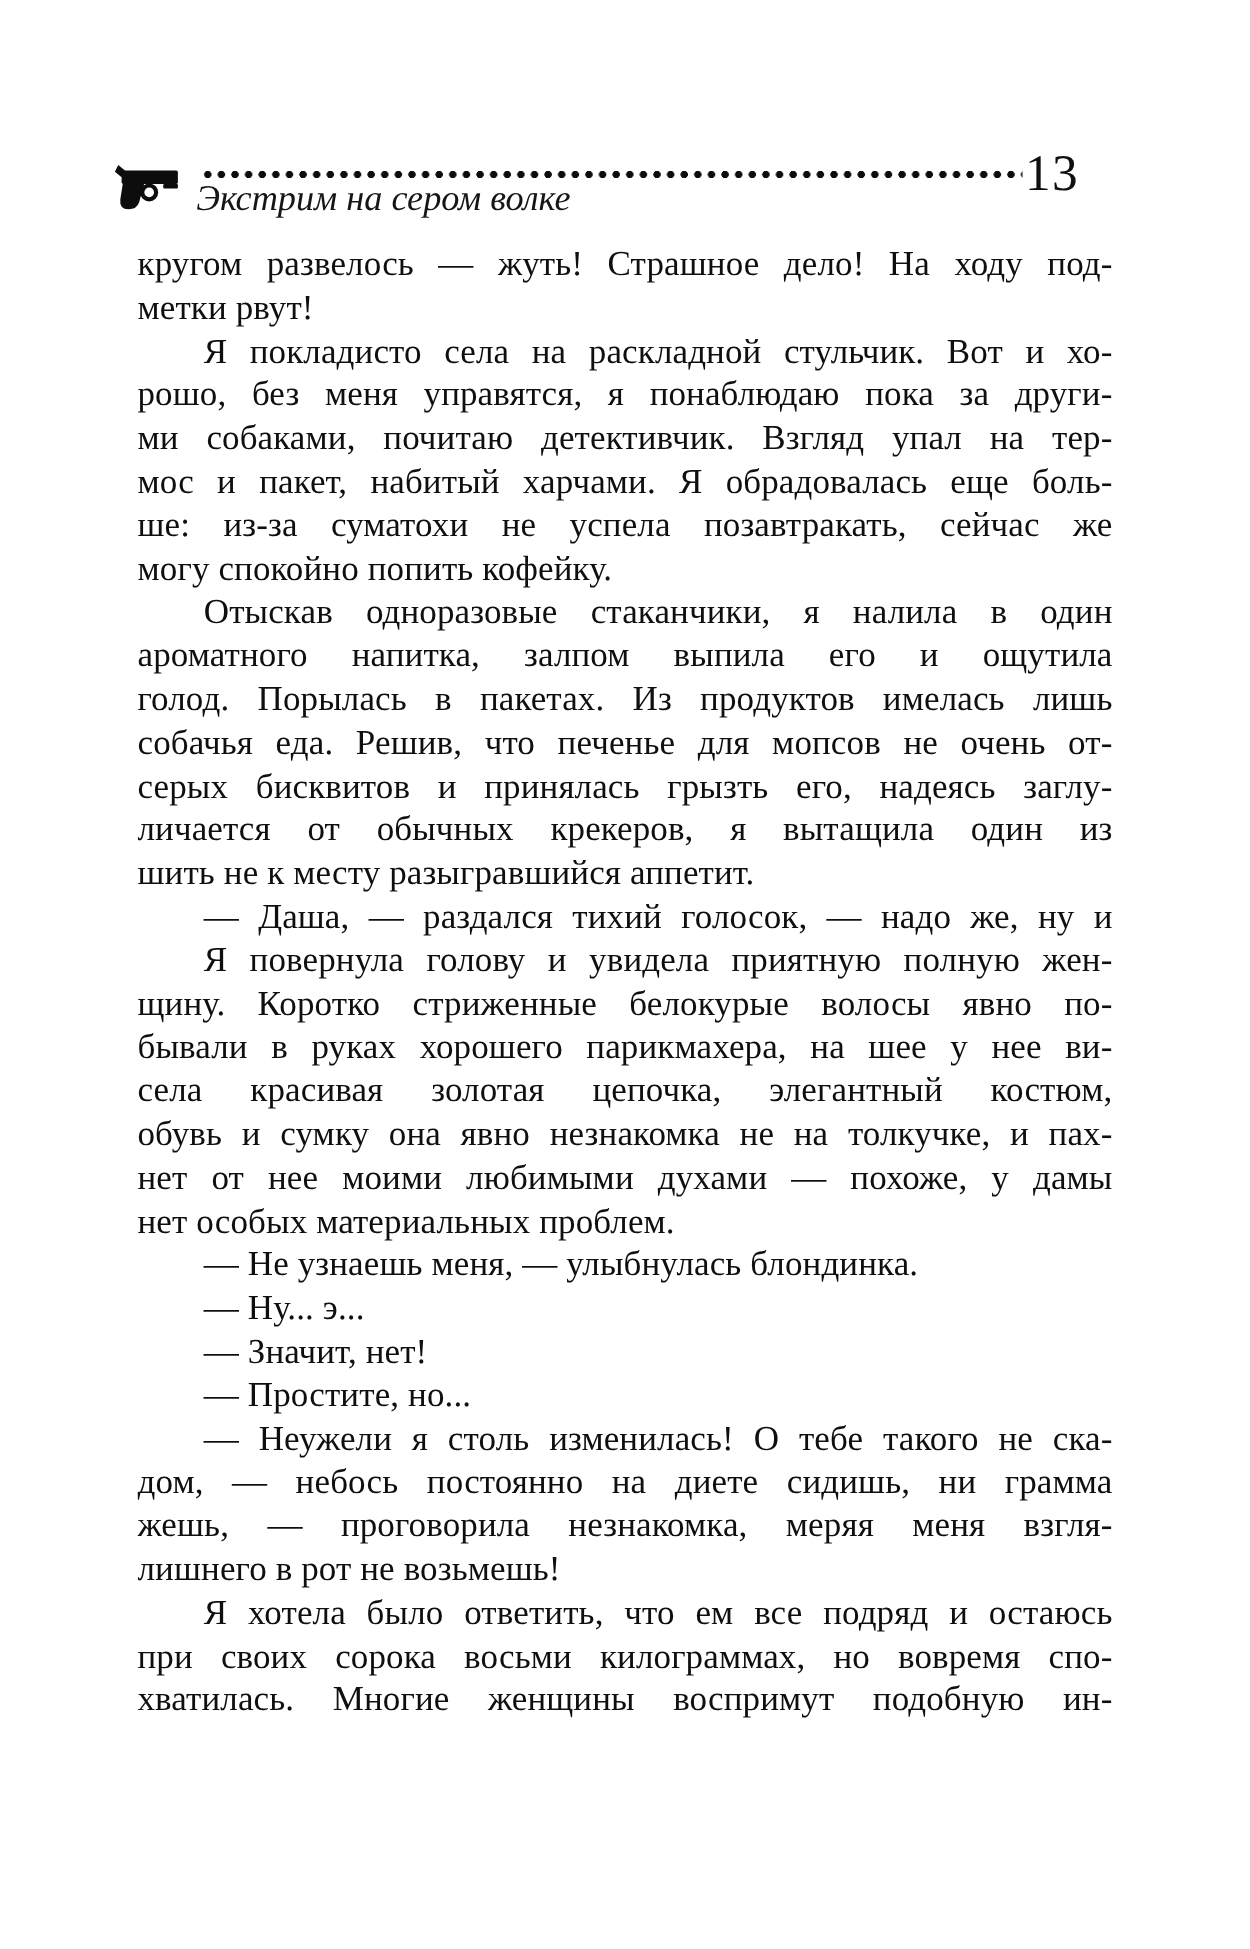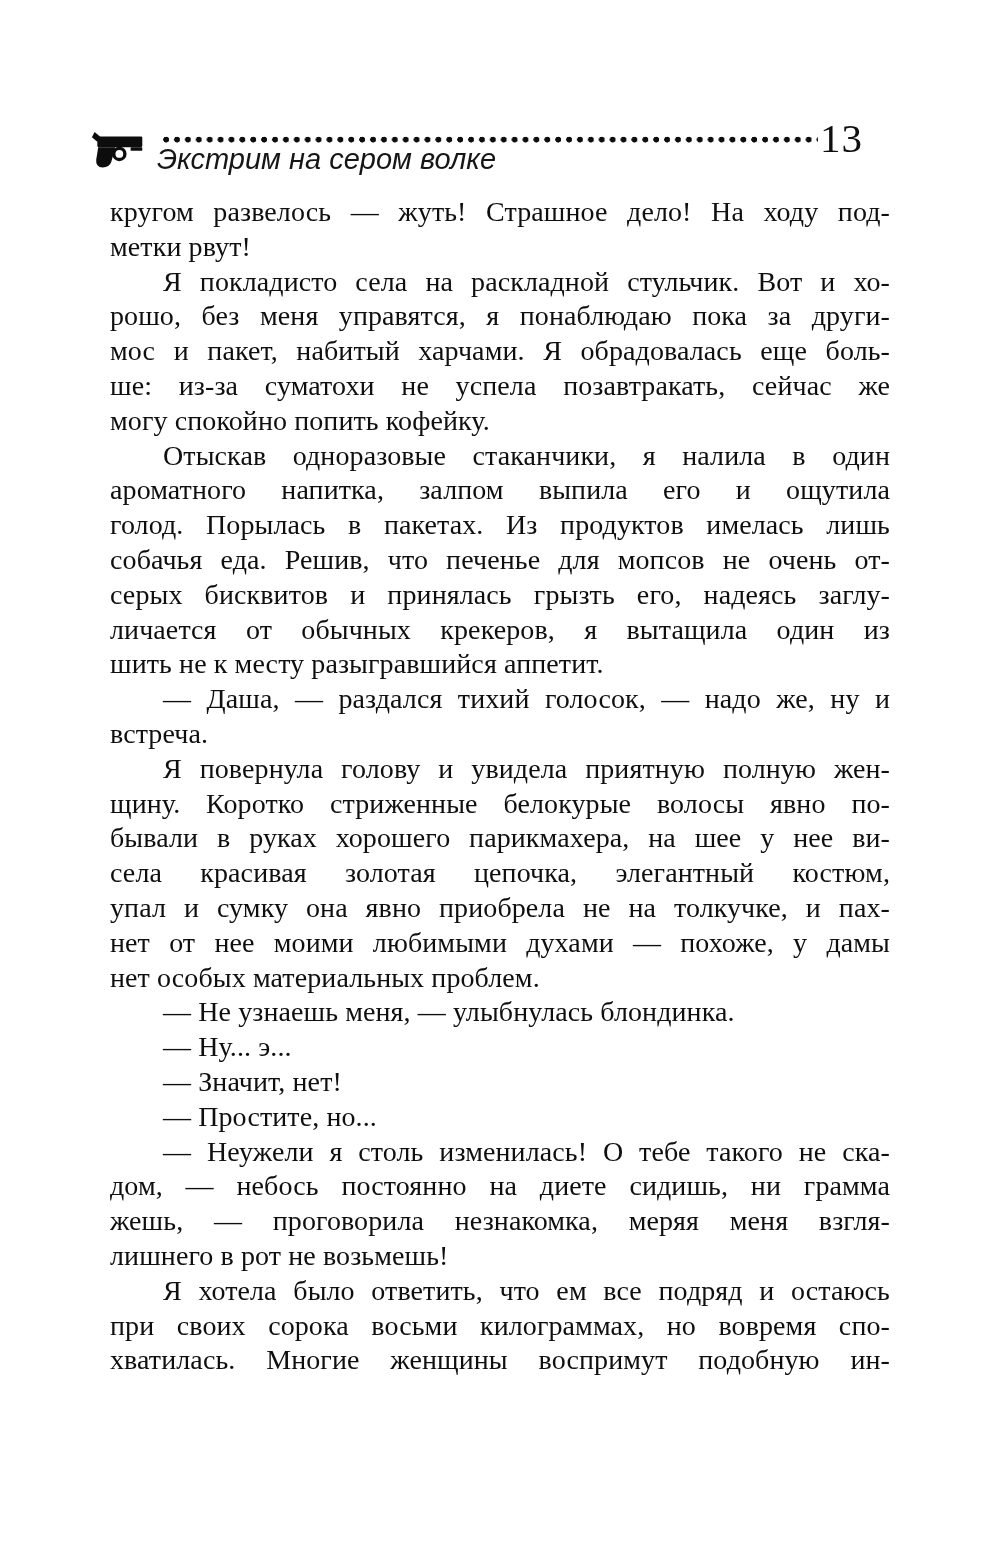--- a/index.html
+++ b/index.html
@@ -27,21 +27,21 @@
     background-repeat: repeat-x;
   }
   .pageno {
     position: absolute; left: 820px; top: 118px;
     font-family: "Liberation Serif", serif;
     font-weight: normal; font-size: 41px; line-height: 1;
     letter-spacing: 1px;
   }
   .runtitle {
     position: absolute; left: 157px; top: 144px;
-    font-family: Liberation Sans, sans-serif;
+    font-family: Liberation Serif, serif;
     font-style: italic; font-size: 29px; line-height: 1.1;
     color: #161616;
     white-space: nowrap;
   }
 
   
   .bodytext {
     position: absolute; left: 110px; top: 195px;
     width: 780px;
     font-size: 28px;
@@ -75,37 +75,37 @@
     <div class="dots"></div>
     <div class="pageno">13</div>
     <div class="runtitle">Экстрим на сером волке</div>
   </div>
 
   <div class="bodytext">
     <div class="line">кругом развелось — жуть! Страшное дело! На ходу под-</div>
     <div class="line e">метки рвут!</div>
     <div class="line i">Я покладисто села на раскладной стульчик. Вот и хо-</div>
     <div class="line">рошо, без меня управятся, я понаблюдаю пока за други-</div>
+    <div class="line">ми собаками, почитаю детективчик. Взгляд упал на тер-</div>
     <div class="line">мос и пакет, набитый харчами. Я обрадовалась еще боль-</div>
     <div class="line">ше: из-за суматохи не успела позавтракать, сейчас же</div>
     <div class="line e">могу спокойно попить кофейку.</div>
     <div class="line i">Отыскав одноразовые стаканчики, я налила в один</div>
     <div class="line">ароматного напитка, залпом выпила его и ощутила</div>
     <div class="line">голод. Порылась в пакетах. Из продуктов имелась лишь</div>
     <div class="line">собачья еда. Решив, что печенье для мопсов не очень от-</div>
     <div class="line">серых бисквитов и принялась грызть его, надеясь заглу-</div>
     <div class="line">личается от обычных крекеров, я вытащила один из</div>
     <div class="line e">шить не к месту разыгравшийся аппетит.</div>
     <div class="line i">— Даша, — раздался тихий голосок, — надо же, ну и</div>
-    <div class="line e">встреча.</div>
     <div class="line i">Я повернула голову и увидела приятную полную жен-</div>
     <div class="line">щину. Коротко стриженные белокурые волосы явно по-</div>
     <div class="line">бывали в руках хорошего парикмахера, на шее у нее ви-</div>
     <div class="line">села красивая золотая цепочка, элегантный костюм,</div>
-    <div class="line">упал и сумку она явно приобрела не на толкучке, и пах-</div>
+    <div class="line">обувь и сумку она явно незнакомка не на толкучке, и пах-</div>
     <div class="line">нет от нее моими любимыми духами — похоже, у дамы</div>
     <div class="line e">нет особых материальных проблем.</div>
     <div class="line i e">— Не узнаешь меня, — улыбнулась блондинка.</div>
     <div class="line i e">— Ну... э...</div>
     <div class="line i e">— Значит, нет!</div>
     <div class="line i e">— Простите, но...</div>
     <div class="line i">— Неужели я столь изменилась! О тебе такого не ска-</div>
     <div class="line">дом, — небось постоянно на диете сидишь, ни грамма</div>
     <div class="line">жешь, — проговорила незнакомка, меряя меня взгля-</div>
     <div class="line e">лишнего в рот не возьмешь!</div>

